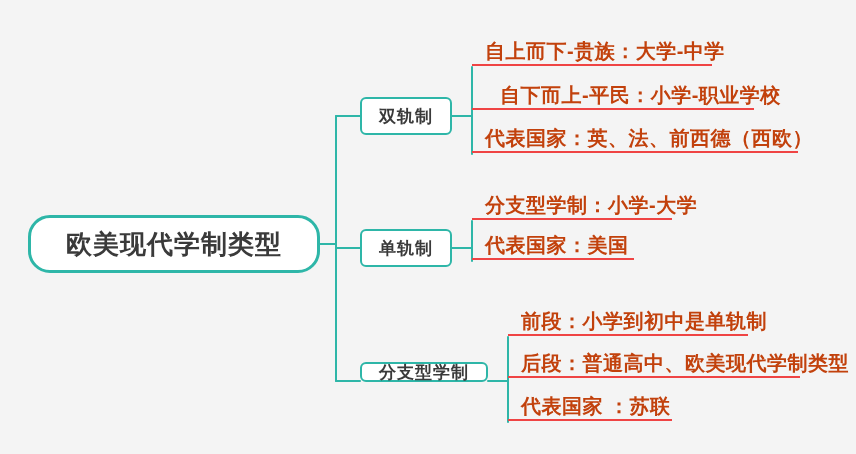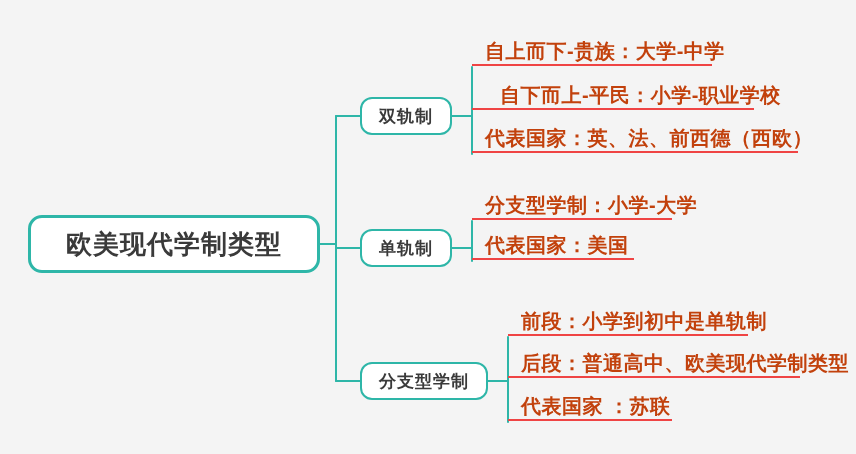--- a/index.html
+++ b/index.html
@@ -17,43 +17,43 @@
   .connectors {
     position: absolute;
     left: 0; top: 0;
     width: 856px; height: 454px;
   }
   .node {
     position: absolute;
     box-sizing: border-box;
     background: #ffffff;
     border: 2px solid #2eb6a8;
-    border-radius: 12px;
+    border-radius: 6px;
     display: flex;
     align-items: center;
     justify-content: center;
     color: #3a3a3a;
     font-weight: bold;
   }
   .root-node {
     left: 28px; top: 215px;
     width: 292px; height: 58px;
     font-size: 26px;
     border-width: 3px;
-    border-radius: 14px;
+    border-radius: 22px;
     letter-spacing: 1px;
     font-family: Liberation Serif, serif;
   }
   .branch-node {
     font-size: 17px;
     letter-spacing: 1px;
   }
   .branch-1 { left: 360px; top: 97px;  width: 92px;  height: 38px; }
   .branch-2 { left: 360px; top: 229px; width: 92px;  height: 38px; }
-  .branch-3 { left: 360px; top: 362px; width: 128px; height: 38px; text-align: center; }
+  .branch-3 { left: 360px; top: 362px; width: 128px; height: 20px; text-align: center; }
   .leaf {
     position: absolute;
     box-sizing: border-box;
     height: 30px;
     line-height: 30px;
     padding-left: 13px;
     border-bottom: 2px solid #ef4444;
     color: #c2410c;
     font-size: 20px;
     font-weight: bold;

